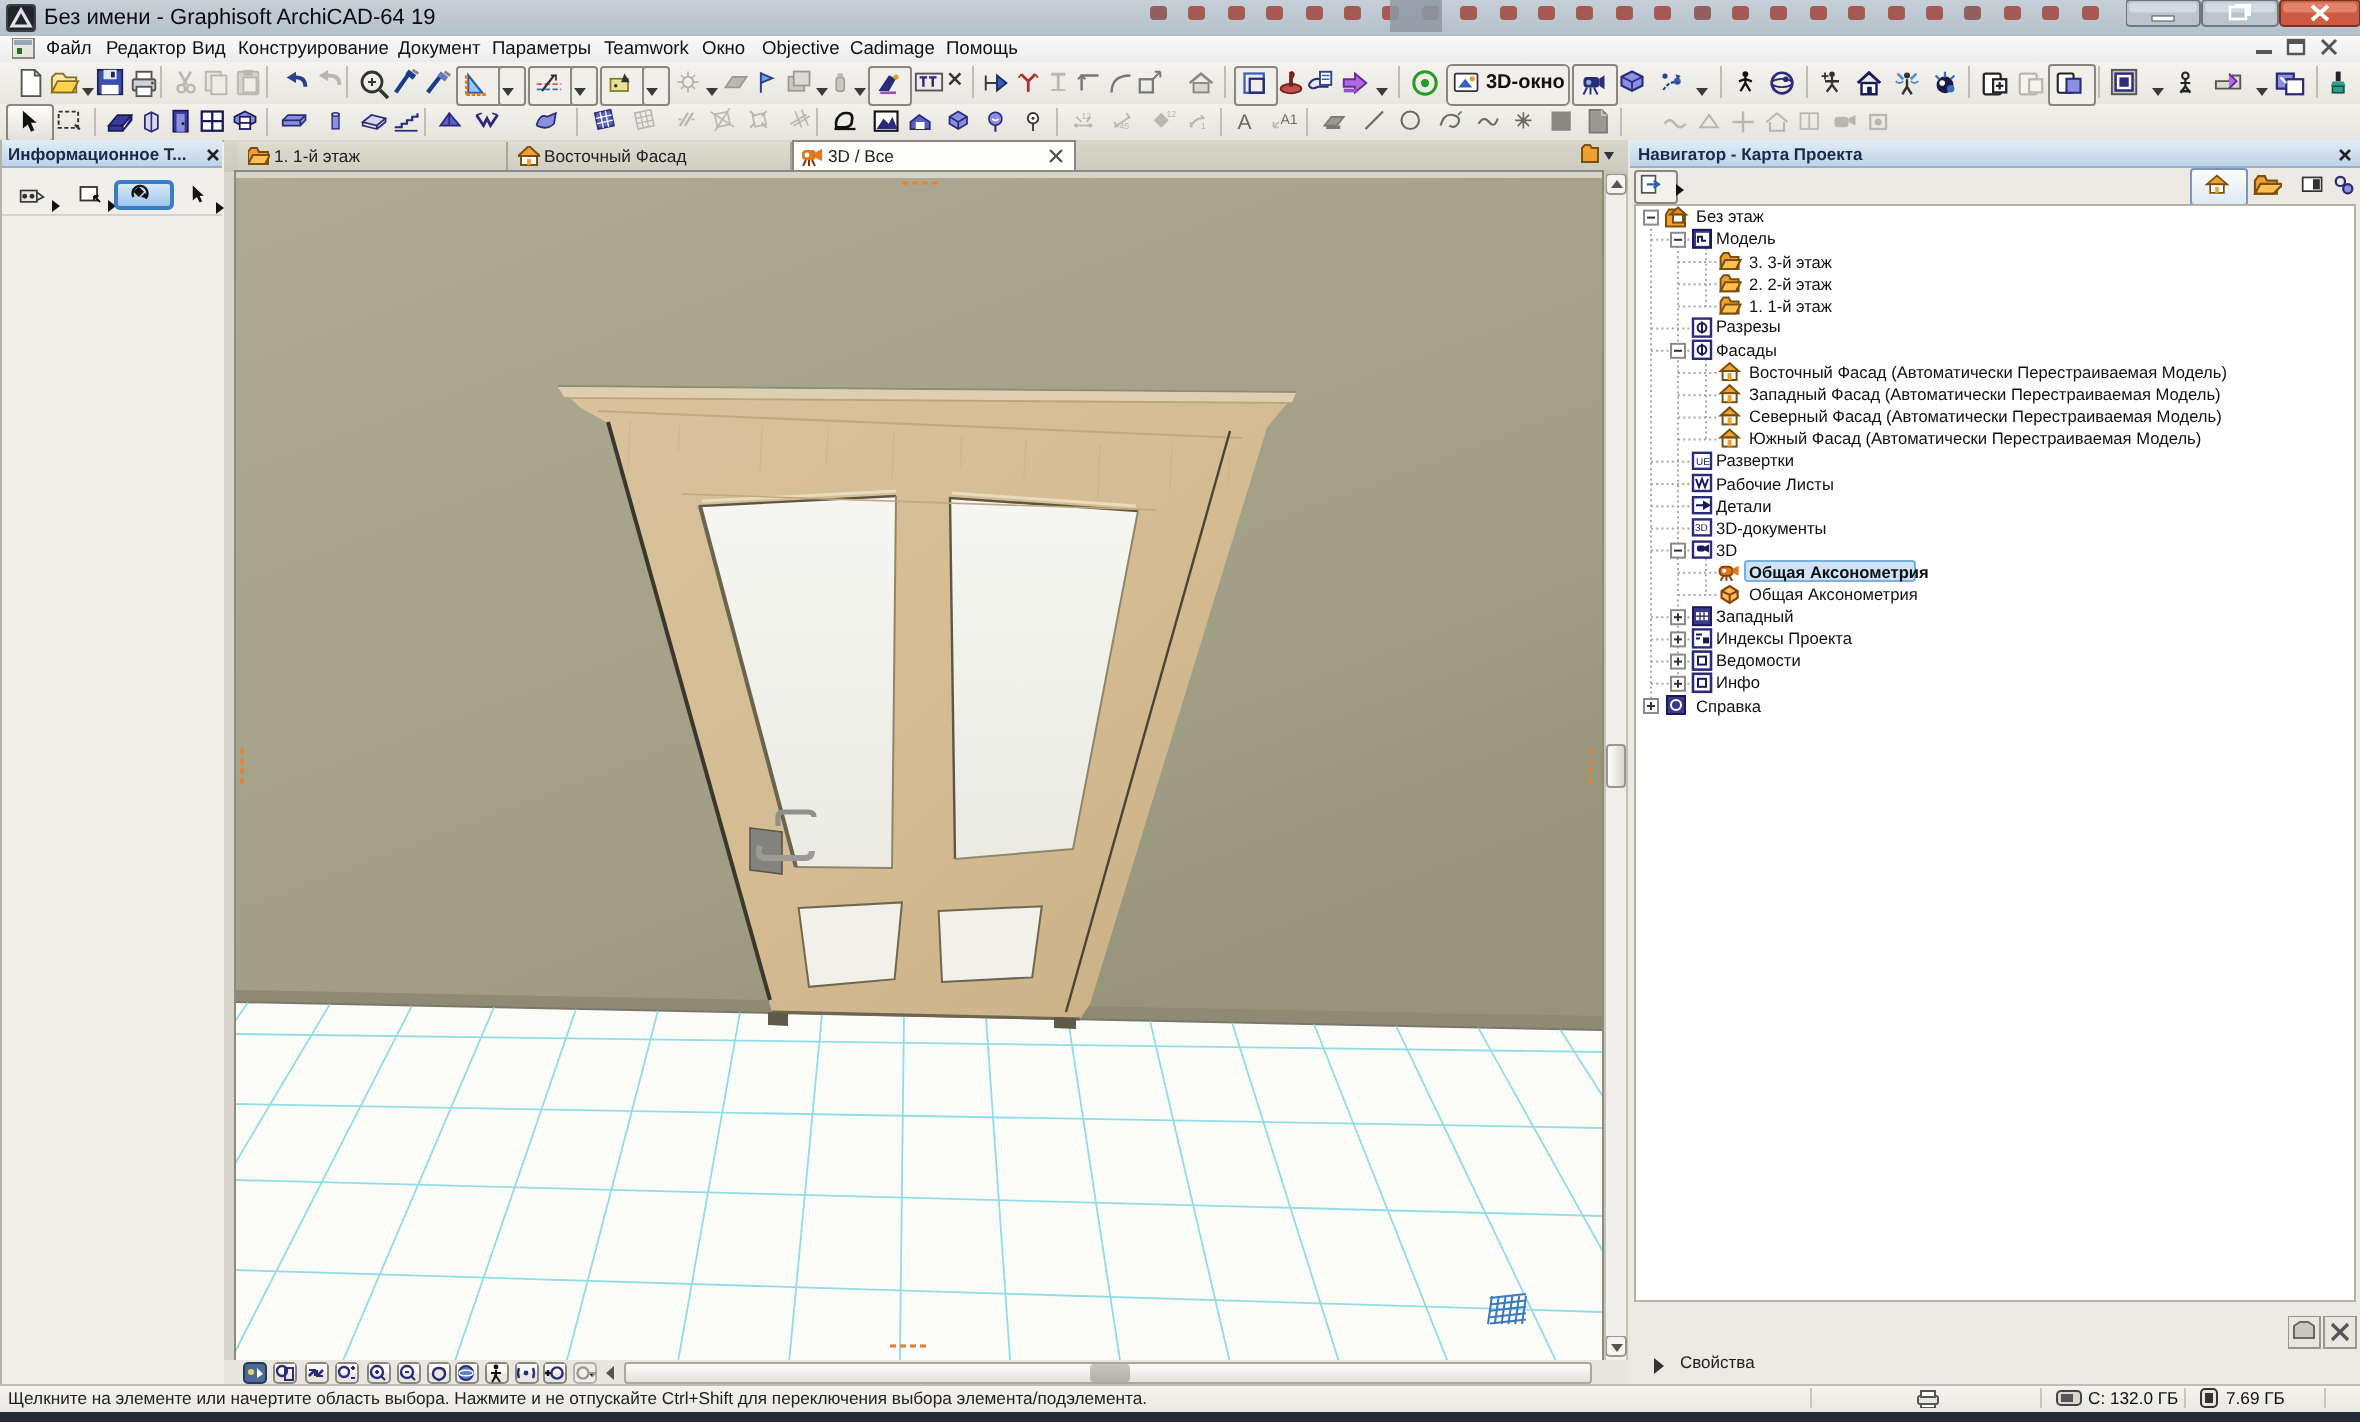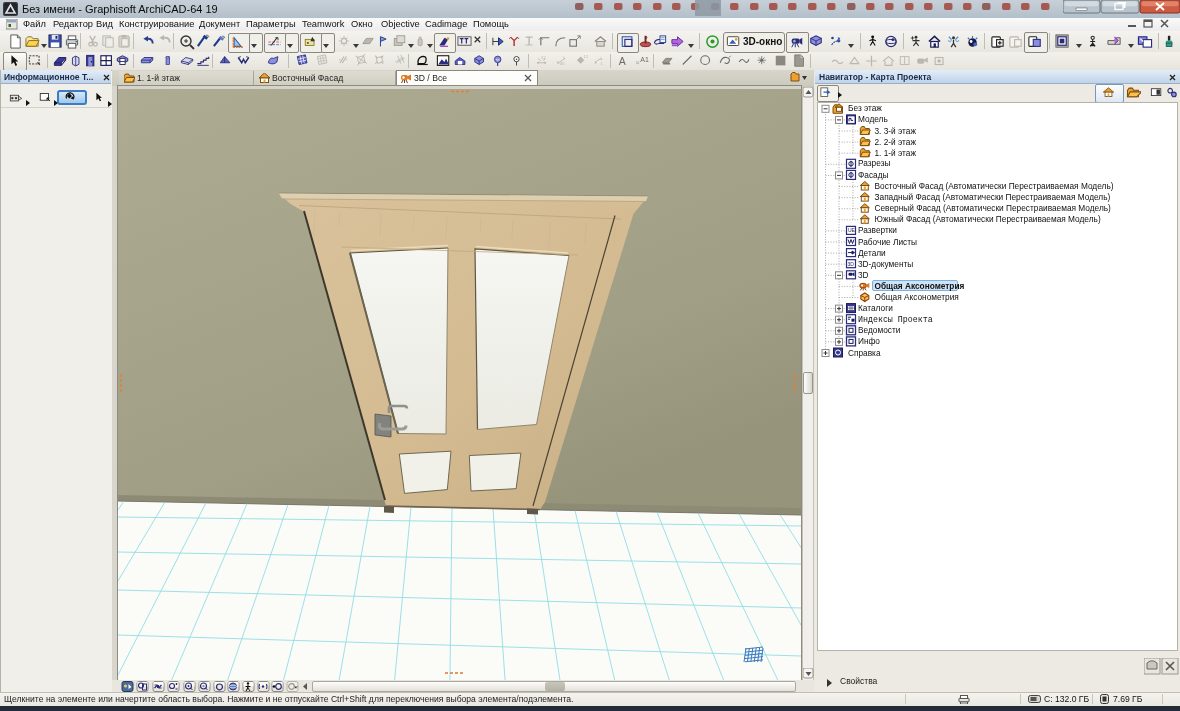--- a/index.html
+++ b/index.html
@@ -908,22 +908,22 @@
 <div class="treerow" style="left:874.5px;top:204.2px;">Северный Фасад (Автоматически Перестраиваемая Модель)</div>
 <div class="treerow" style="left:874.5px;top:215.3px;">Южный Фасад (Автоматически Перестраиваемая Модель)</div>
 <div class="treerow" style="left:858px;top:226.39999999999998px;">Развертки</div>
 <div class="treerow" style="left:858px;top:237.5px;">Рабочие Листы</div>
 <div class="treerow" style="left:858px;top:248.59999999999997px;">Детали</div>
 <div class="treerow" style="left:858px;top:259.7px;">3D-документы</div>
 <div class="treerow" style="left:858px;top:270.8px;">3D</div>
 <div class="ab" style="left:872.0px;top:280.4px;width:86px;height:10.5px;background:#cfe3f7;border:1px solid #7ab0e0;border-radius:2px;box-sizing:border-box"></div>
 <div class="treerow" style="left:874.5px;top:281.9px;font-weight:bold;">Общая Аксонометрия</div>
 <div class="treerow" style="left:874.5px;top:293.0px;">Общая Аксонометрия</div>
-<div class="treerow" style="left:858px;top:304.09999999999997px;">Каталоги</div>
-<div class="treerow" style="left:858px;top:315.2px;font-family:Liberation Mono, monospace;">Индексы Проекта</div>
+<div class="treerow" style="left:858px;top:304.09999999999997px;">Западный</div>
+<div class="treerow" style="left:858px;top:315.2px;">Индексы Проекта</div>
 <div class="treerow" style="left:858px;top:326.3px;">Ведомости</div>
 <div class="treerow" style="left:858px;top:337.4px;text-align:right;">Инфо</div>
 <div class="treerow" style="left:848px;top:348.5px;">Справка</div>
 <svg class="ab" style="left:815px;top:70px" width="365px" height="622" viewBox="815 70 365 622">
     <line x1="825.5" y1="111.8" x2="825.5" y2="353.0" stroke="#a8a8a8" stroke-width="1" stroke-dasharray="1 1.6"></line>
     <line x1="839" y1="122.89999999999999" x2="839" y2="341.9" stroke="#a8a8a8" stroke-width="1" stroke-dasharray="1 1.6"></line>
     <line x1="853" y1="123.89999999999999" x2="853" y2="153.2" stroke="#a8a8a8" stroke-width="1" stroke-dasharray="1 1.6"></line>
     <line x1="853" y1="179.39999999999998" x2="853" y2="219.8" stroke="#a8a8a8" stroke-width="1" stroke-dasharray="1 1.6"></line>
     <line x1="853" y1="279.3" x2="853" y2="297.5" stroke="#a8a8a8" stroke-width="1" stroke-dasharray="1 1.6"></line>
     <rect x="822" y="105.3" width="7" height="7" fill="#fff" stroke="#8a8a8a"></rect>

